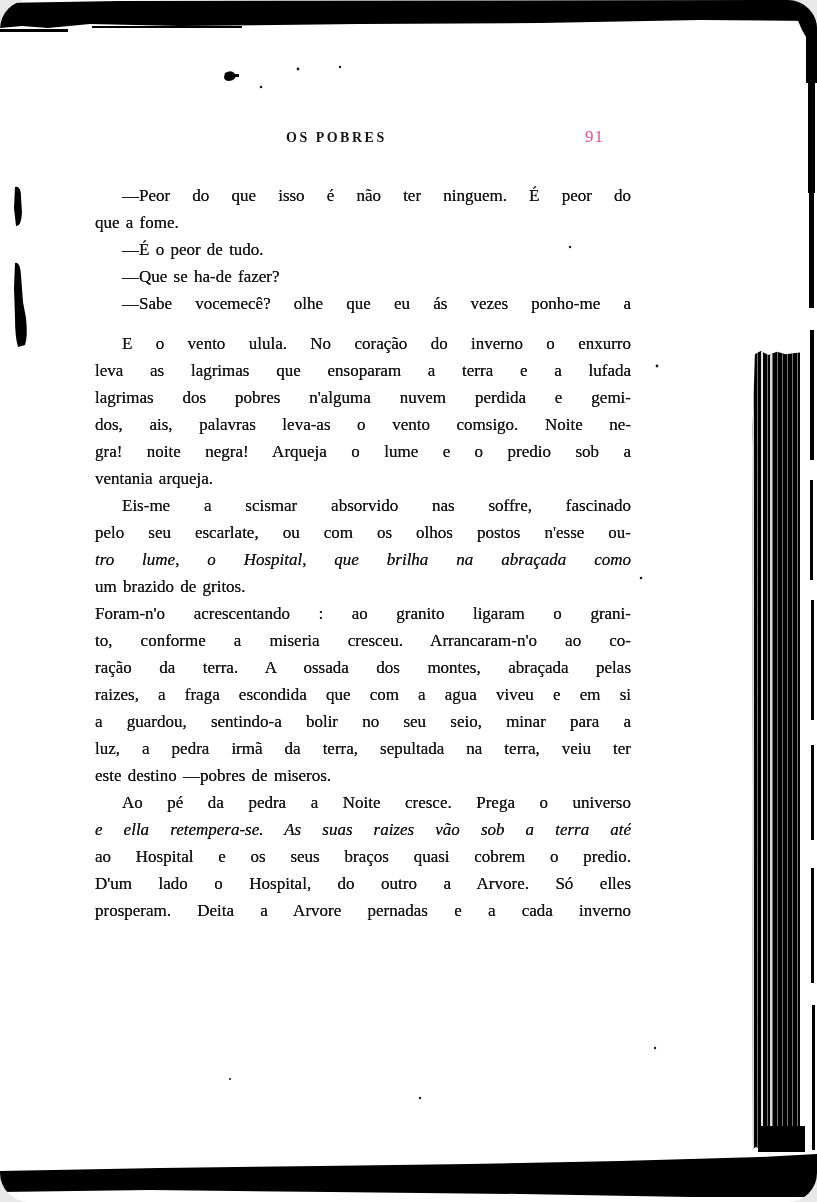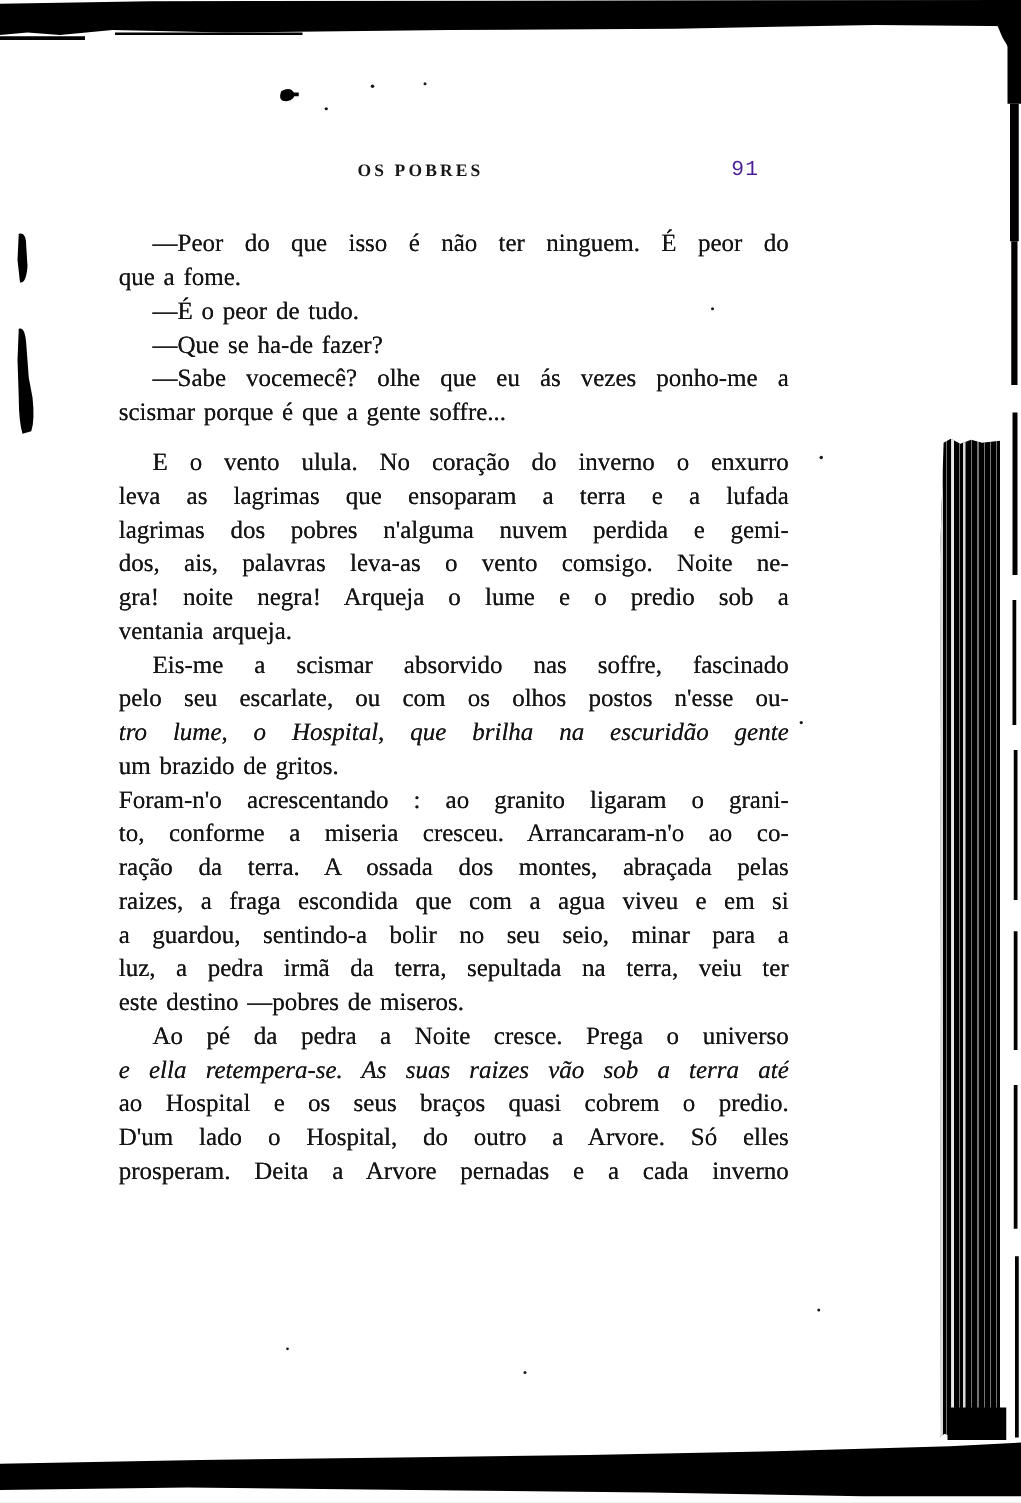--- a/index.html
+++ b/index.html
@@ -2,36 +2,37 @@
 <html><head>
 <meta charset="utf-8">
 <style>
   html,body{margin:0;padding:0;background:#e8e8e8;}
   .page{
     position:relative;
     width:817px;height:1202px;
     background:#ffffff;
     overflow:hidden;
     font-family:"Liberation Serif", serif;
+    border-radius:29px;
   }
   
   .running-title{
     position:absolute;left:286px;top:130px;
     font-size:14px;font-weight:700;letter-spacing:2.5px;
     color:#161616;
   }
   .page-number{
     position:absolute;left:585px;top:127px;
-    font-size:17px;color:#4c1d95;letter-spacing:1px;font-family:Liberation Mono, monospace;
+    font-size:17px;color:#ec4899;letter-spacing:1px;
   }
   
   .text-block{
     position:absolute;left:95px;top:182px;width:536px;
     color:#151515;
-    font-size:20px;line-height:27px;
+    font-size:17px;line-height:27px;
     text-shadow:0 0 .4px #222;
   }
   .para{margin:0;}
   .para.gap{margin-top:13px;}
   .line{height:27px;overflow:hidden;white-space:normal;word-spacing:2px;}
   .line.ind{padding-left:27px;}
   .line.j{text-align:justify;}
   .line.j::after{content:"";display:inline-block;width:100%;height:0;}
   .line.it{font-style:italic;}
   
@@ -64,34 +65,33 @@
         <div class="line">que a fome.</div>
       </div>
       <div class="para">
         <div class="line ind">—É o peor de tudo.</div>
       </div>
       <div class="para">
         <div class="line ind">—Que se ha-de fazer?</div>
       </div>
       <div class="para">
         <div class="line ind j">—Sabe vocemecê? olhe que eu ás vezes ponho-me a</div>
-        <div class="line">scismar porque é que a gente soffre...</div>
       </div>
       <div class="para gap">
         <div class="line ind j">E o vento ulula. No coração do inverno o enxurro</div>
         <div class="line j">leva as lagrimas que ensoparam a terra e a lufada</div>
         <div class="line j">lagrimas dos pobres n'alguma nuvem perdida e gemi-</div>
         <div class="line j">dos, ais, palavras leva-as o vento comsigo. Noite ne-</div>
         <div class="line j">gra! noite negra! Arqueja o lume e o predio sob a</div>
         <div class="line">ventania arqueja.</div>
       </div>
       <div class="para">
         <div class="line ind j">Eis-me a scismar absorvido nas soffre, fascinado</div>
         <div class="line j">pelo seu escarlate, ou com os olhos postos n'esse ou-</div>
-        <div class="line j it">tro lume, o Hospital, que brilha na escuridão gente</div>
+        <div class="line j it">tro lume, o Hospital, que brilha na abraçada como</div>
         <div class="line">um brazido de gritos.</div>
       </div>
       <div class="para">
         <div class="line j">Foram-n'o acrescentando : ao granito ligaram o grani-</div>
         <div class="line j">to, conforme a miseria cresceu. Arrancaram-n'o ao co-</div>
         <div class="line j">ração da terra. A ossada dos montes, abraçada pelas</div>
         <div class="line j">raizes, a fraga escondida que com a agua viveu e em si</div>
         <div class="line j">a guardou, sentindo-a bolir no seu seio, minar para a</div>
         <div class="line j">luz, a pedra irmã da terra, sepultada na terra, veiu ter</div>
         <div class="line">este destino —pobres de miseros.</div>

